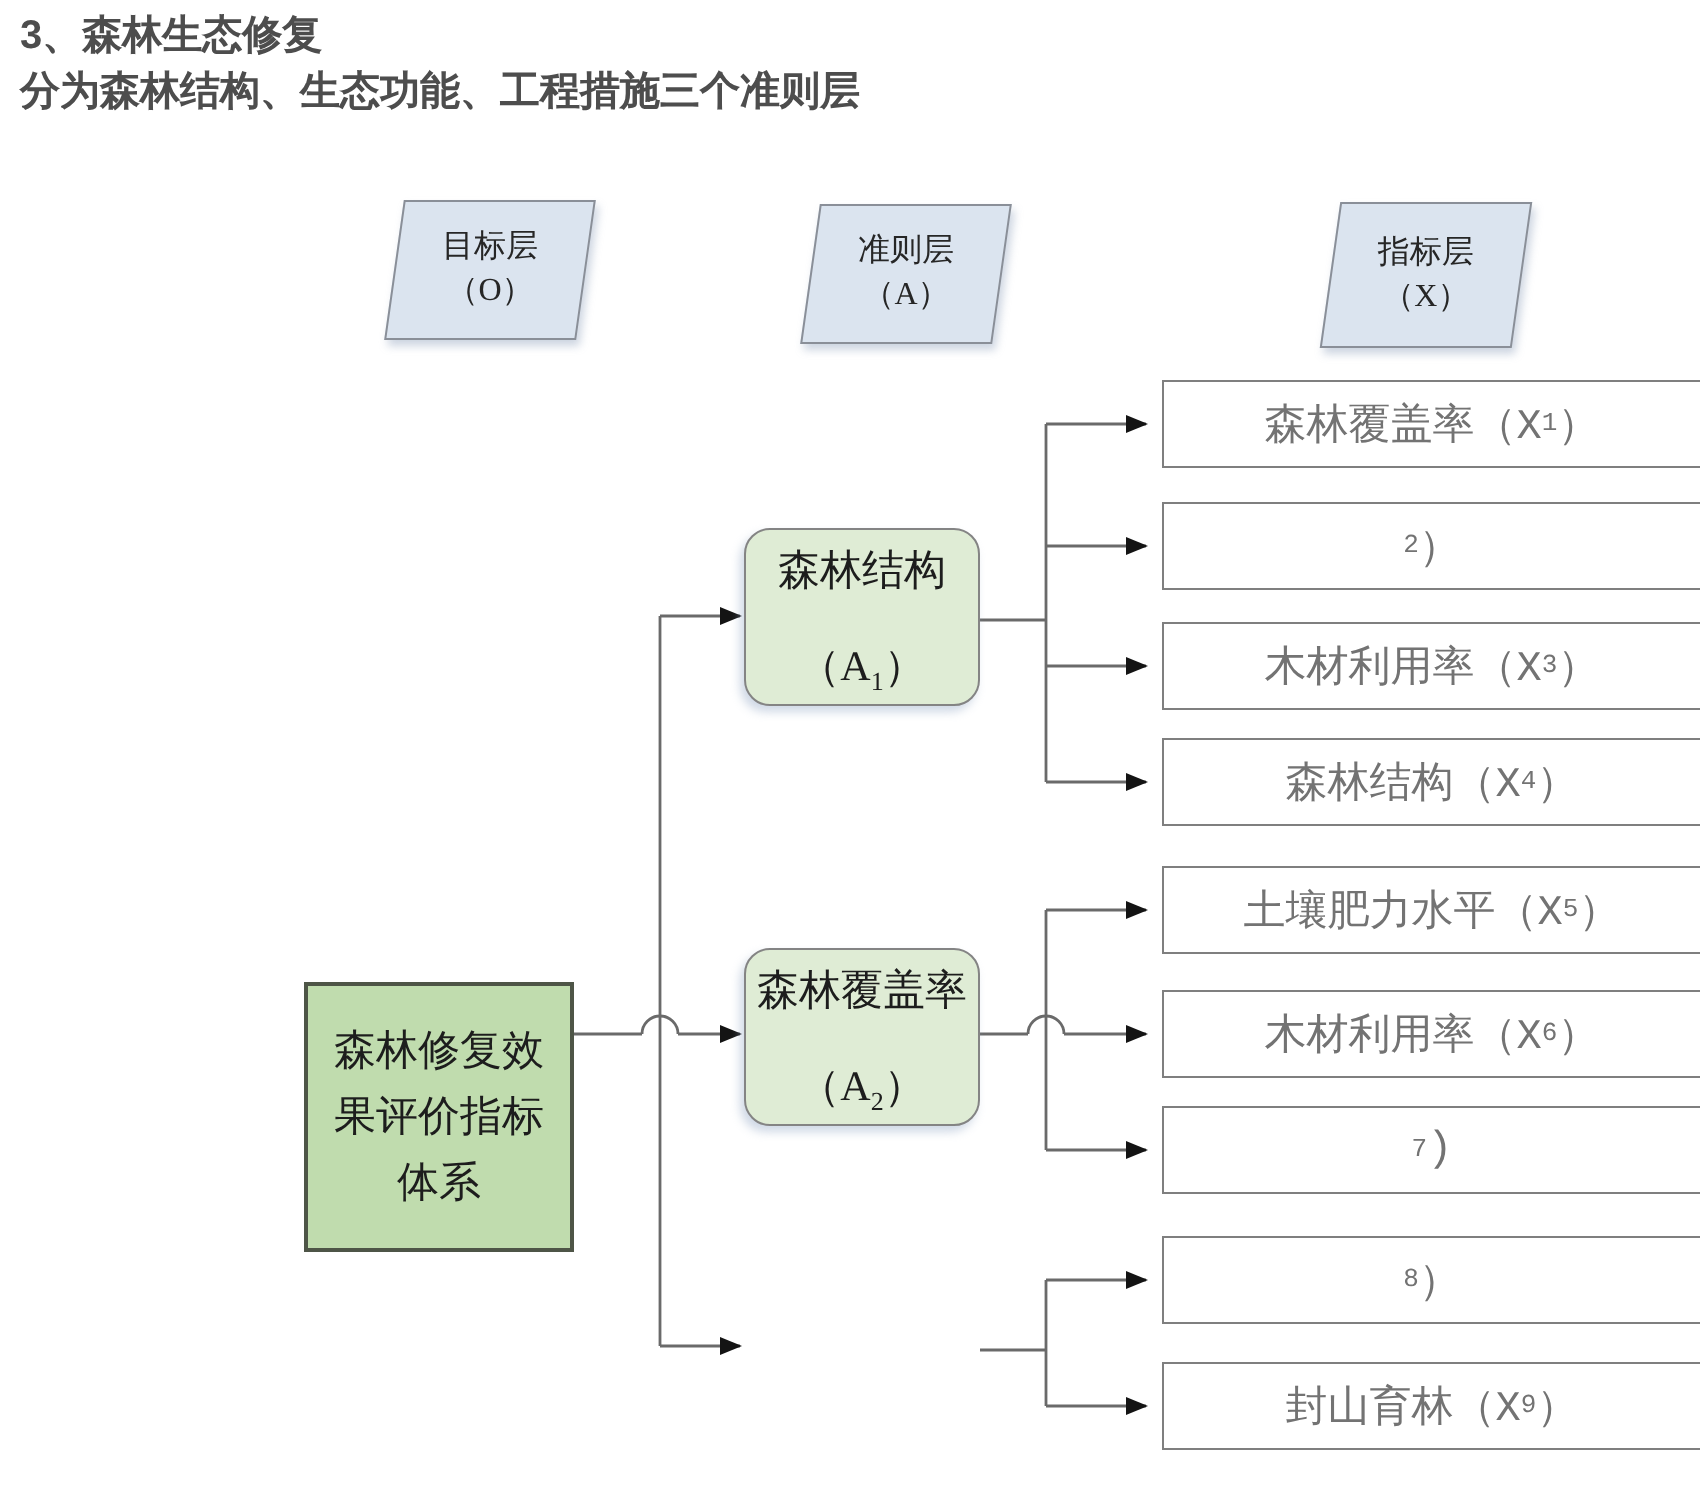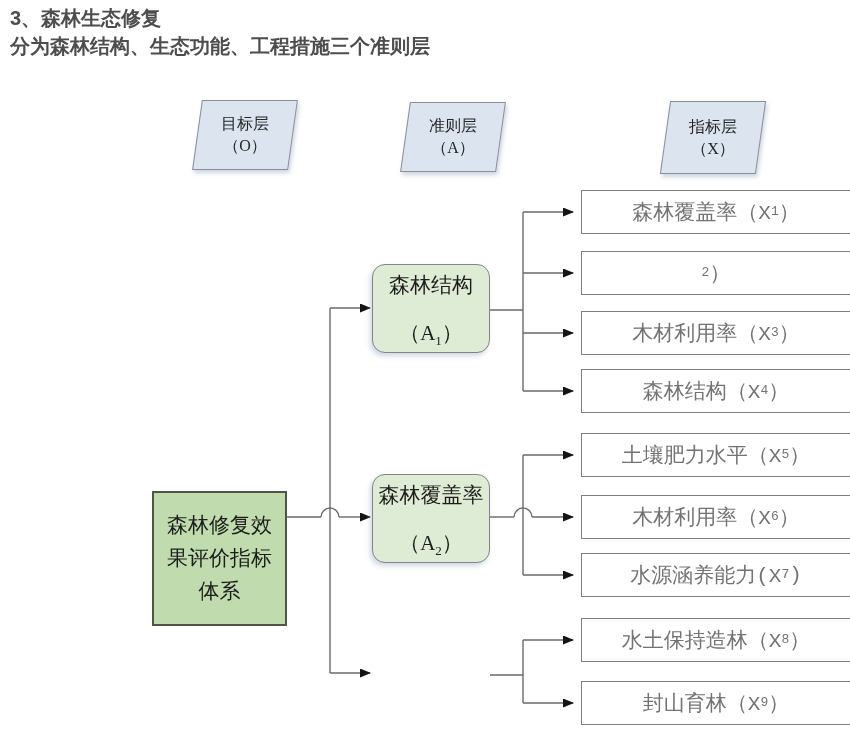--- a/index.html
+++ b/index.html
@@ -139,26 +139,24 @@
       <span>土壤肥力水平（X</span>
       <sub>5</sub>
       <span>）</span>
     </div>
   <div class="ind i6">
       <span>木材利用率（X</span>
       <sub>6</sub>
       <span>）</span>
     </div>
   <div class="ind i7">
-      <span>水源涵养能力(X</span>
       <sub>7</sub>
       <span>)</span>
     </div>
   <div class="ind i8">
-      <span>水土保持造林（X</span>
       <sub>8</sub>
       <span>）</span>
     </div>
   <div class="ind i9">
       <span>封山育林（X</span>
       <sub>9</sub>
       <span>）</span>
     </div>
 
 </div>

